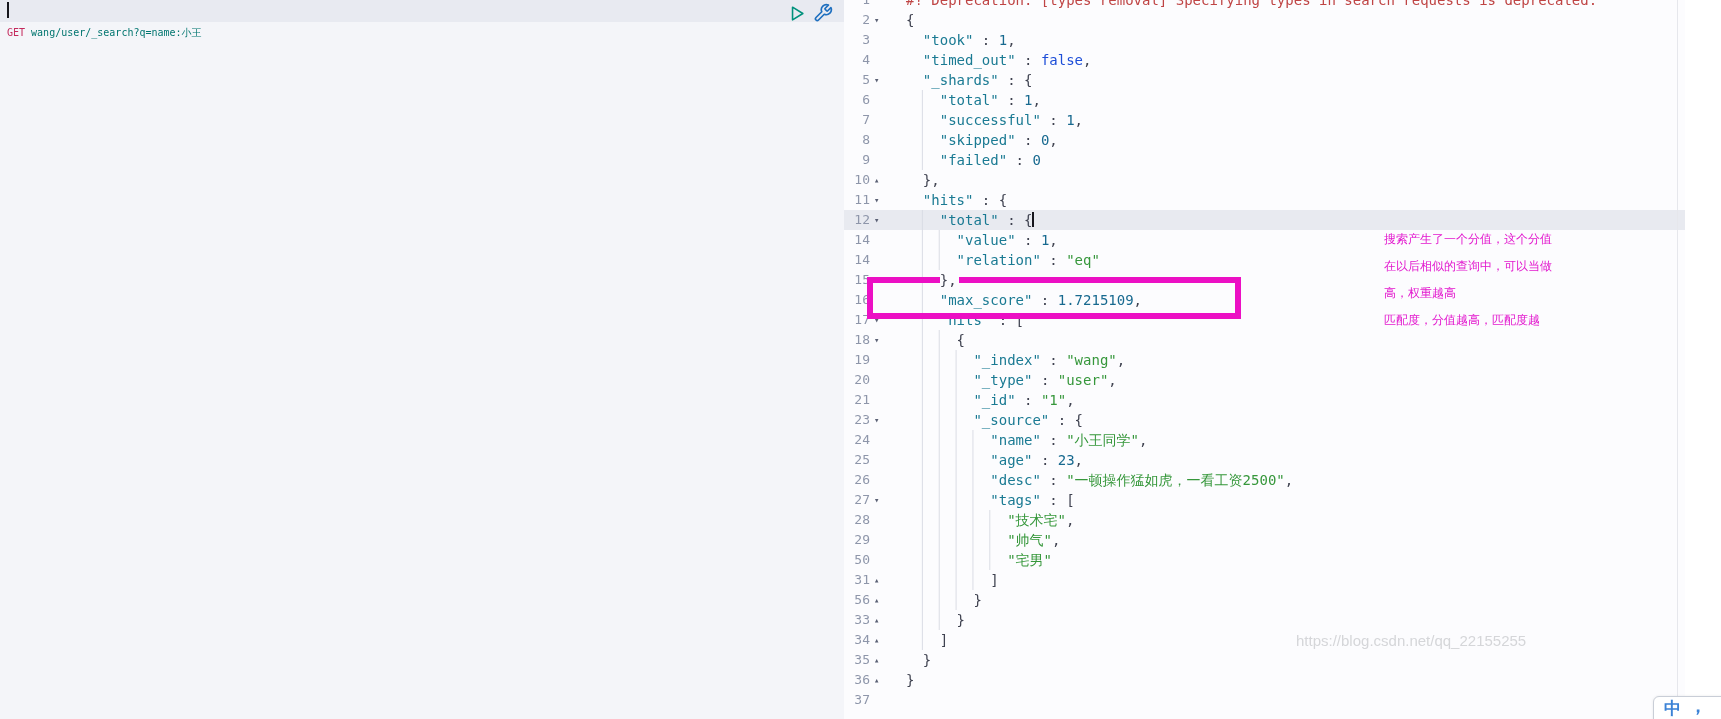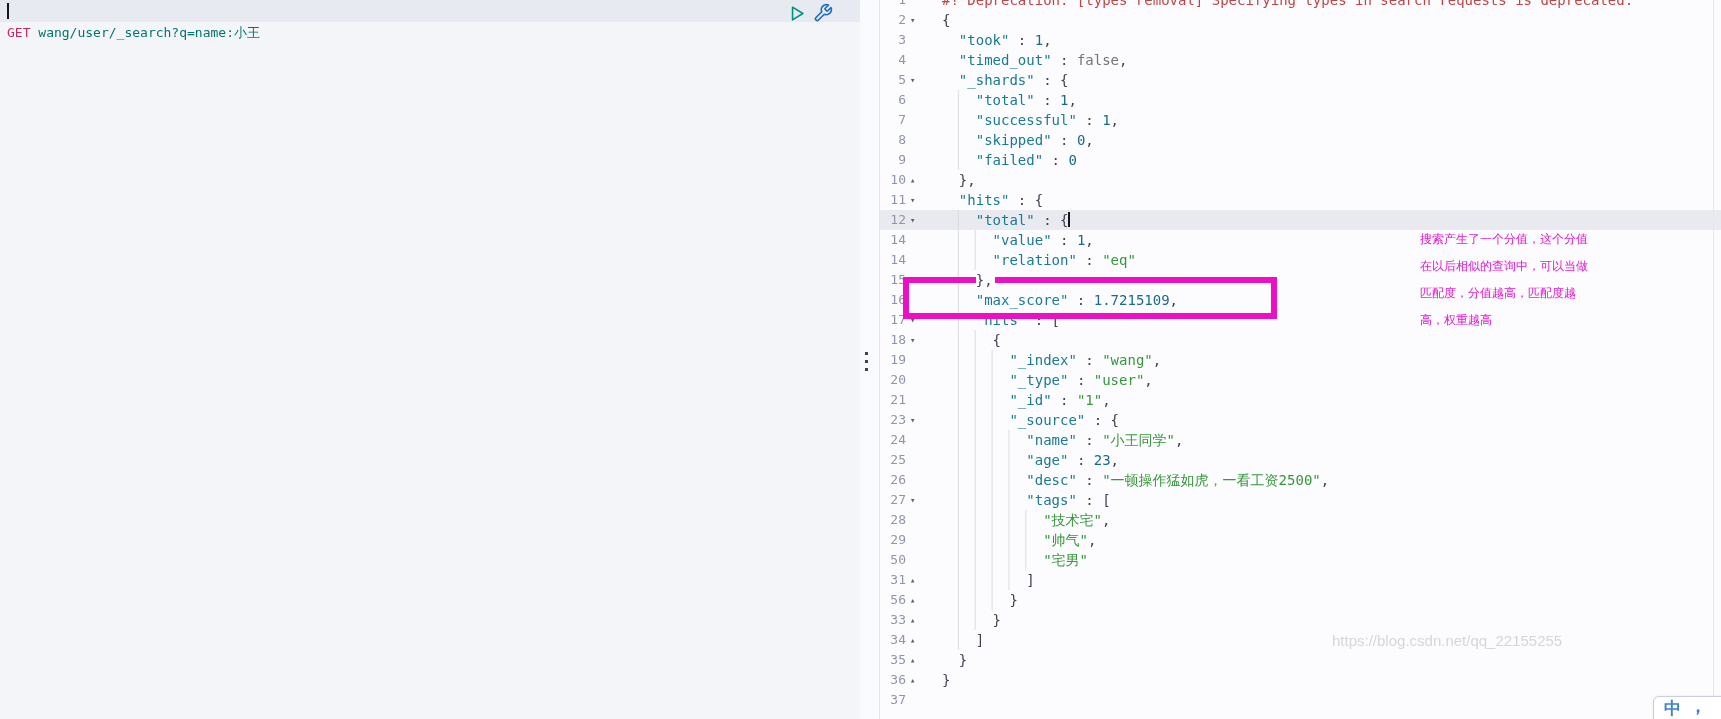--- a/index.html
+++ b/index.html
@@ -2,46 +2,46 @@
 <html><head>
 <meta charset="utf-8">
 <style>
   html,body{margin:0;padding:0;background:#fff;}
   .screen{position:relative;width:1721px;height:719px;overflow:hidden;background:#fff;
           font-family:"Liberation Sans",sans-serif;}
   
   .pane-left{position:absolute;left:0;top:0;width:860px;height:719px;background:#f4f5f9;}
   .req-lines{position:absolute;left:0;top:0;right:0;}
   .rline{height:22px;line-height:22px;padding-left:7px;white-space:pre;
-         font-family:"DejaVu Sans Mono","Liberation Mono",monospace;font-size:13px;color:#333;}
+         font-family:"DejaVu Sans Mono","Liberation Mono",monospace;font-size:10px;color:#333;}
   .rline.active{background:#e8eaf1;}
   .tok.m{color:#c4295c;}
   .tok.u{color:#00756f;}
   .cursor{display:inline-block;width:2px;height:16px;background:#15151c;vertical-align:middle;margin-top:-2px;}
   .req-toolbar{position:absolute;left:787px;top:3px;display:flex;gap:7px;align-items:center;}
   .req-toolbar svg{display:block;}
   
   .divider{position:absolute;left:860px;top:0;width:19px;height:719px;background:#fafbfe;border-right:1px solid #e4e5ea;}
   .dots{position:absolute;left:5px;top:352px;display:flex;flex-direction:column;gap:5px;}
   .dots i{width:3px;height:3px;background:#3c4154;display:block;}
   
-  .pane-right{position:absolute;left:880px;top:0;width:841px;height:719px;background:#fcfcfe;overflow:hidden;}
+  .pane-right{position:absolute;left:844px;top:0;width:841px;height:719px;background:#fcfcfe;overflow:hidden;}
   .resp-lines{position:absolute;left:0;top:-10px;right:0;}
   .cline{position:relative;height:20px;line-height:20px;white-space:pre;
          font-family:"DejaVu Sans Mono","Liberation Mono",monospace;font-size:14px;color:#3f4250;}
   .cline.active{background:#e8eaf0;}
   .ln{position:absolute;left:0;top:0;width:26px;text-align:right;color:#8e96aa;font-size:13px;}
   .fold{position:absolute;left:30px;top:0;color:#5b6175;font-size:9px;line-height:20px;}
   .code{display:block;padding-left:62px;}
   .ind{display:inline-block;height:20px;vertical-align:top;margin-right:2px;
        background-image:linear-gradient(to left,#d9dce4 1px,transparent 1px);background-size:16.86px 100%;}
   .tok.k{color:#1a7a93;}
   .tok.s{color:#36973b;}
   .tok.n{color:#17698f;}
-  .tok.b{color:#737373;}
+  .tok.b{color:#1d4ed8;}
   .tok.p{color:#3f4250;}
   .tok.e{color:#bf4444;}
   .punch{position:relative;z-index:6;background:#fcfcfe;padding-right:2px;}
   .cursor2{display:inline-block;width:2px;height:15px;background:#15151c;vertical-align:middle;margin-top:-3px;}
   
   .hl-box{position:absolute;left:23px;top:277px;width:374px;height:42px;box-sizing:border-box;
           border:6px solid #ec0fc4;z-index:5;}
   
   .annotation{position:absolute;left:540px;top:226px;z-index:7;color:#e218ce;
               font-size:12px;line-height:27px;font-family:Liberation Sans, sans-serif;}
@@ -124,22 +124,22 @@
         <div class="cline"><span class="ln">33</span><span class="fold">▴</span><span class="code"><span class="ind" style="width: 48.58px;"></span><span class="tok p">}</span></span></div>
         <div class="cline"><span class="ln">34</span><span class="fold">▴</span><span class="code"><span class="ind" style="width: 31.72px;"></span><span class="tok p">]</span></span></div>
         <div class="cline"><span class="ln">35</span><span class="fold">▴</span><span class="code"><span class="ind" style="width: 14.86px;"></span><span class="tok p">}</span></span></div>
         <div class="cline"><span class="ln">36</span><span class="fold">▴</span><span class="code"><span class="tok p">}</span></span></div>
         <div class="cline"><span class="ln">37</span><span class="code"></span></div>
       </div>
     <div class="hl-box"></div>
     <div class="annotation">
       <div>搜索产生了一个分值，这个分值</div>
       <div>在以后相似的查询中，可以当做</div>
+      <div>高，权重越高</div>
       <div>匹配度，分值越高，匹配度越</div>
-      <div>高，权重越高</div>
     </div>
     <div class="watermark">https://blog.csdn.net/qq_22155255</div>
     <div class="edge-line"></div>
   </div>
 
   <div class="ime">
     <span class="zh">中</span>
     <span class="punct">，</span>
   </div>
 

